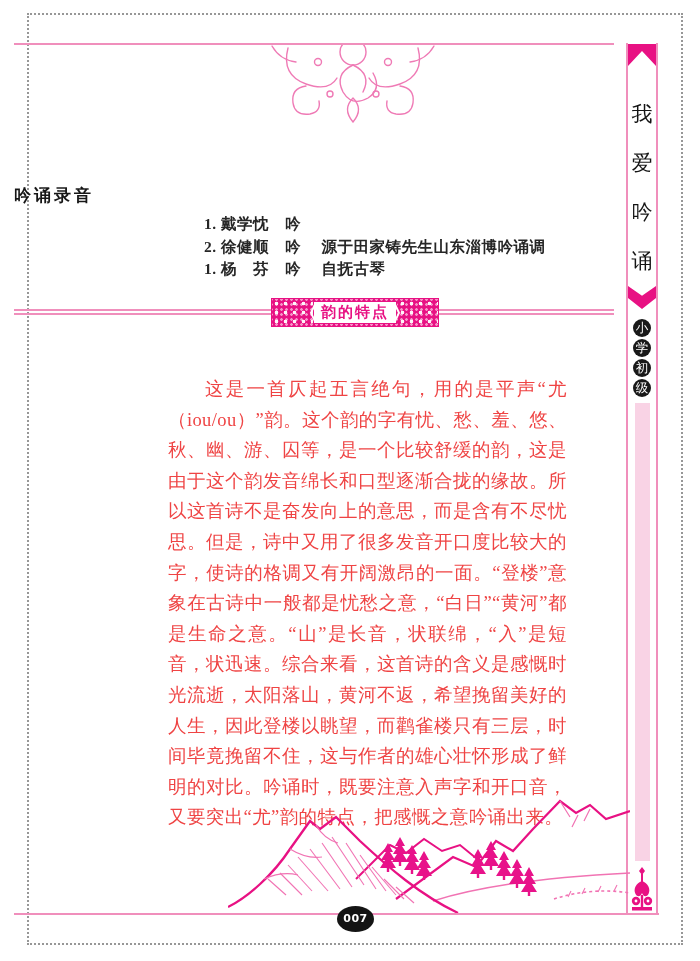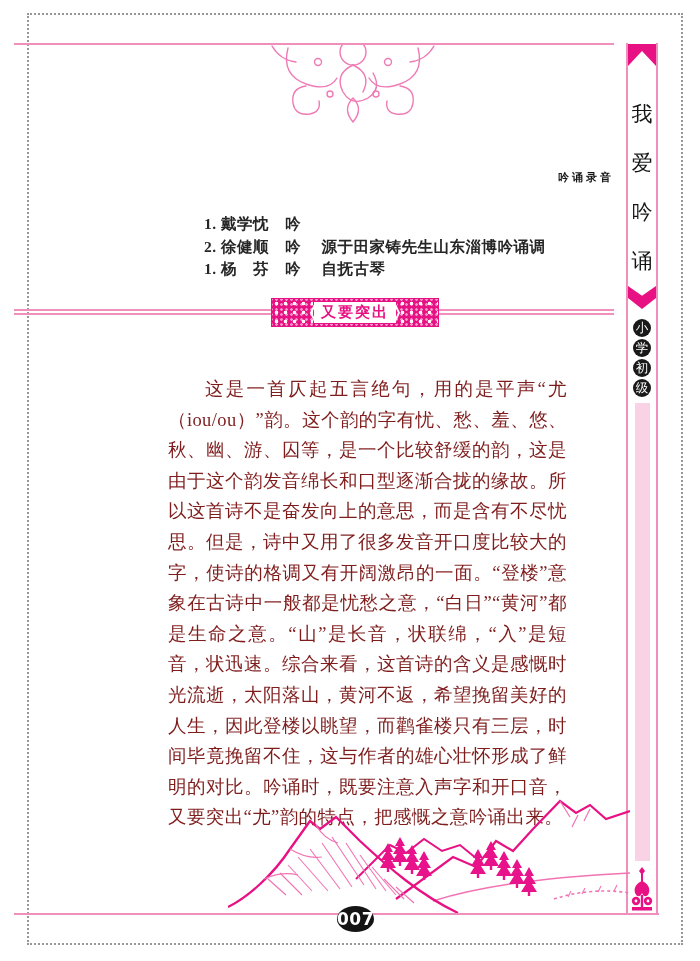--- a/index.html
+++ b/index.html
@@ -11,22 +11,22 @@
                  border:2px dotted #979797; }
 
   .pinkline { position:absolute; background:#f08fbc; height:2px; z-index:2; }
   .frame-top-line    { left:14px; top:43px;  width:600px; }
   .rule-a            { left:14px; top:309px; width:600px; height:1.5px; }
   .rule-b            { left:14px; top:313px; width:600px; height:1.5px; }
   .frame-bottom-line { left:14px; top:913px; width:645px; z-index:6; }
 
   .top-ornament { position:absolute; left:258px; top:44px; width:190px; height:88px; z-index:1; }
 
-  .section-title { position:absolute; left:14px; top:170px; width:600px; text-align:right;
-                   font-size:11px; font-weight:bold; color:#161616; letter-spacing:3px; }
+  .section-title { position:absolute; left:14px; top:184px; width:600px; text-align:left;
+                   font-size:17px; font-weight:bold; color:#161616; letter-spacing:3px; }
 
   .recording-list { position:absolute; left:204px; top:213px; width:400px;
                     font-size:15.5px; color:#262626;font-weight:bold; }
   .recording-list .list-item { line-height:22.6px; letter-spacing:0.5px; }
 
   .banner { position:absolute; left:271px; top:298px; width:168px; height:29px; z-index:4;
             background-color:#e81183;
             background-image:
               radial-gradient(circle, rgba(255,255,255,.95) 1.6px, rgba(255,255,255,0) 2.1px),
               radial-gradient(circle, rgba(255,255,255,.55) 1px, rgba(255,255,255,0) 1.6px);
@@ -36,29 +36,29 @@
   .banner-panel { background:#fff; border:1.5px solid #e81183; padding:0 7px; height:23px;
                   display:flex; align-items:center; }
   .banner-label { color:#e81183; font-weight:bold; font-size:15px; letter-spacing:2px;
                   line-height:1; }
   .banner-bracket { position:absolute; top:0; color:#ffffff; font-weight:bold;
                     font-size:20px; line-height:29px; text-shadow:0 0 1px #fff; }
   .banner-bracket.left  { left:26px; }
   .banner-bracket.right { right:26px; }
 
   .suggestion-body { position:absolute; left:168px; top:374px; width:399px;
-                     font-size:18.5px; line-height:30.6px; color:#7f1d1d;
+                     font-size:18.5px; line-height:30.6px; color:#ef4444;
                      text-align:justify; text-indent:2em; letter-spacing:0.4px; }
 
   .mountains { position:absolute; left:228px; top:779px; width:402px; height:136px; z-index:3; }
 
   .page-number-badge { position:absolute; left:337px; top:906px; width:37px; height:26px;
                        background:#141414; border-radius:50%; color:#fff; z-index:7;
                        font-family:"DejaVu Sans","Liberation Sans",sans-serif;
-                       font-size:17px; font-weight:bold; text-align:center; line-height:26px;
+                       font-size:11px; font-weight:bold; text-align:center; line-height:26px;
                        letter-spacing:0.5px; }
 
   .sidebar-column { position:absolute; left:626px; top:43px; width:32px; height:871px;
                     border-left:2px solid #f08fbc; border-right:2px solid #f08fbc;
                     background:#fff; z-index:2; }
   .ribbon-top-fold { position:absolute; left:0; top:1px; width:100%; height:22px;
                      background:#e81183;
                      clip-path:polygon(0 0,100% 0,100% 100%,50% 32%,0 100%); }
   .ribbon-chars { position:absolute; top:57px; left:0; width:100%;
                   display:flex; flex-direction:column; align-items:center; gap:21px;
@@ -106,21 +106,21 @@
     <div class="list-item">2. 徐健顺　吟　 源于田家铸先生山东淄博吟诵调</div>
     <div class="list-item">1. 杨　芬　吟　 自抚古琴</div>
   </div>
 
   <div class="pinkline rule-a"></div>
   <div class="pinkline rule-b"></div>
 
   <div class="banner">
     <span class="banner-bracket left">〈</span>
     <span class="banner-panel">
-      <span class="banner-label">又要突出</span>
+      <span class="banner-label">韵的特点</span>
     </span>
     <span class="banner-bracket right">〉</span>
   </div>
 
   <p class="suggestion-body">这是一首仄起五言绝句，用的是平声“尤（iou/ou）”韵。这个韵的字有忧、愁、羞、悠、秋、幽、游、囚等，是一个比较舒缓的韵，这是由于这个韵发音绵长和口型逐渐合拢的缘故。所以这首诗不是奋发向上的意思，而是含有不尽忧思。但是，诗中又用了很多发音开口度比较大的字，使诗的格调又有开阔激昂的一面。“登楼”意象在古诗中一般都是忧愁之意，“白日”“黄河”都是生命之意。“山”是长音，状联绵，“入”是短音，状迅速。综合来看，这首诗的含义是感慨时光流逝，太阳落山，黄河不返，希望挽留美好的人生，因此登楼以眺望，而鹳雀楼只有三层，时间毕竟挽留不住，这与作者的雄心壮怀形成了鲜明的对比。吟诵时，既要注意入声字和开口音，又要突出“尤”韵的特点，把感慨之意吟诵出来。</p>
 
   <svg class="mountains" viewBox="0 0 402 136" fill="none">
     <defs>
       <g id="pine" fill="#e8128a" stroke="none">
         <path d="M0,0 L5,9 L2,9 L7,17 L3,17 L8,25 L1.2,25 L1.2,29 L-1.2,29 L-1.2,25 L-8,25 L-3,17 L-7,17 L-2,9 L-5,9 Z"></path>

